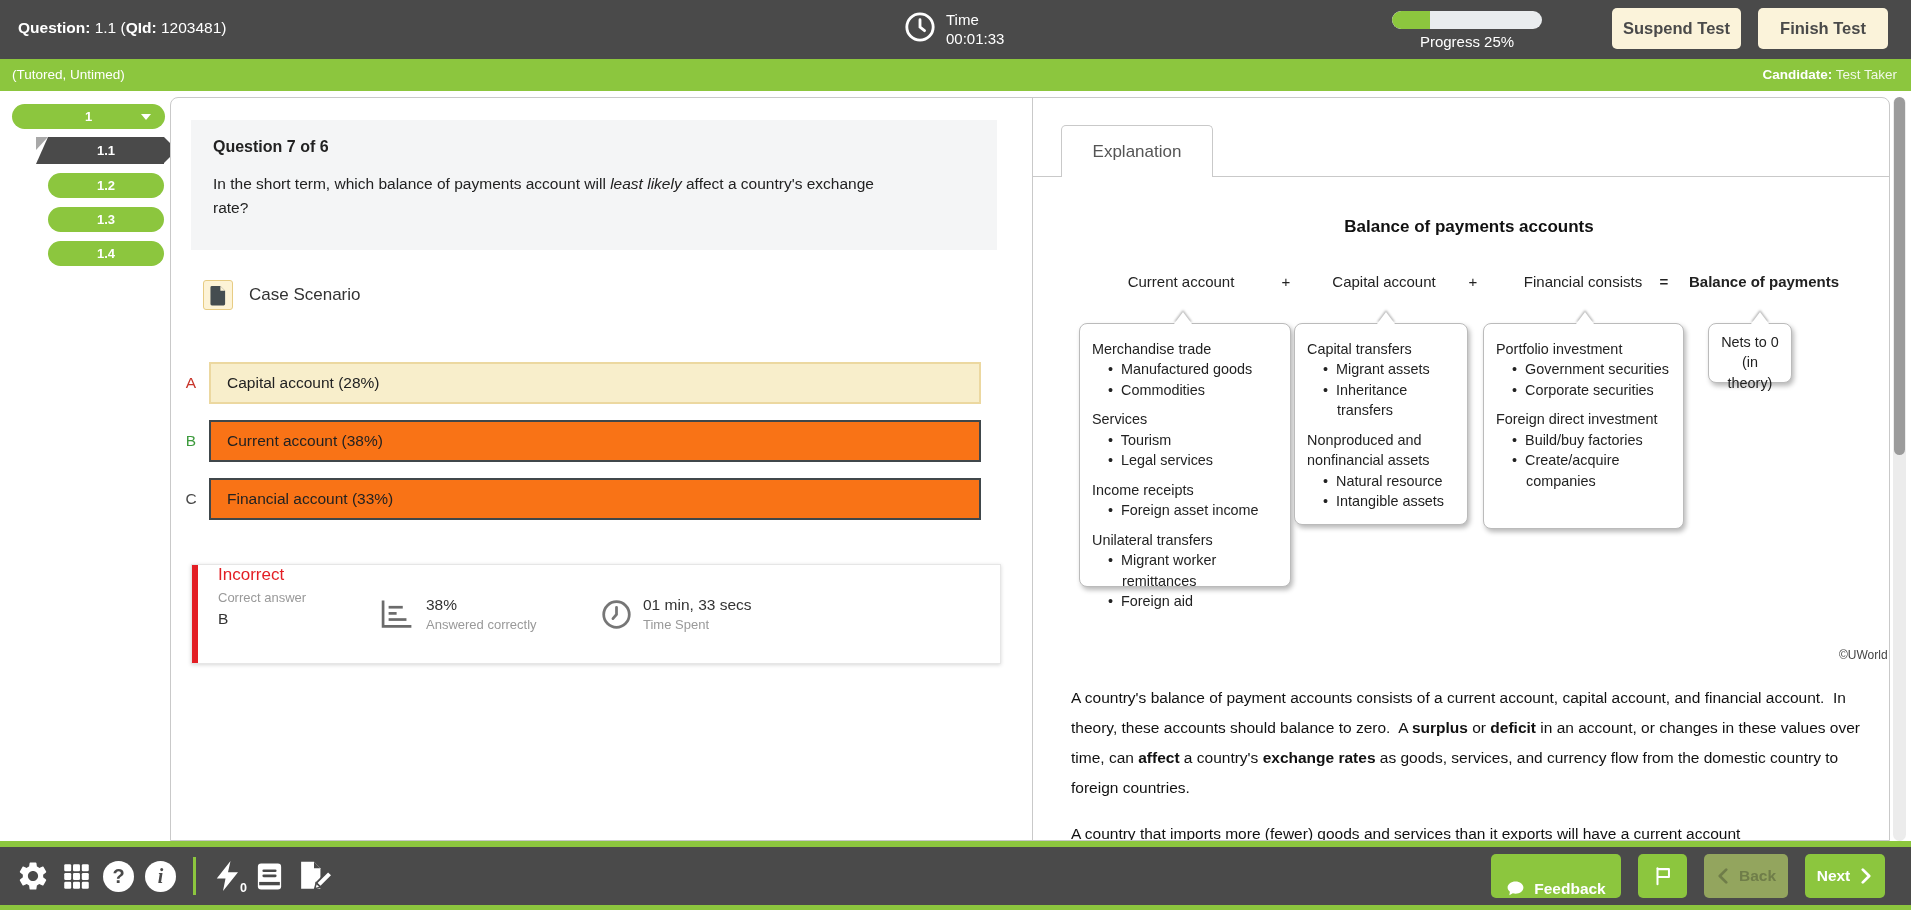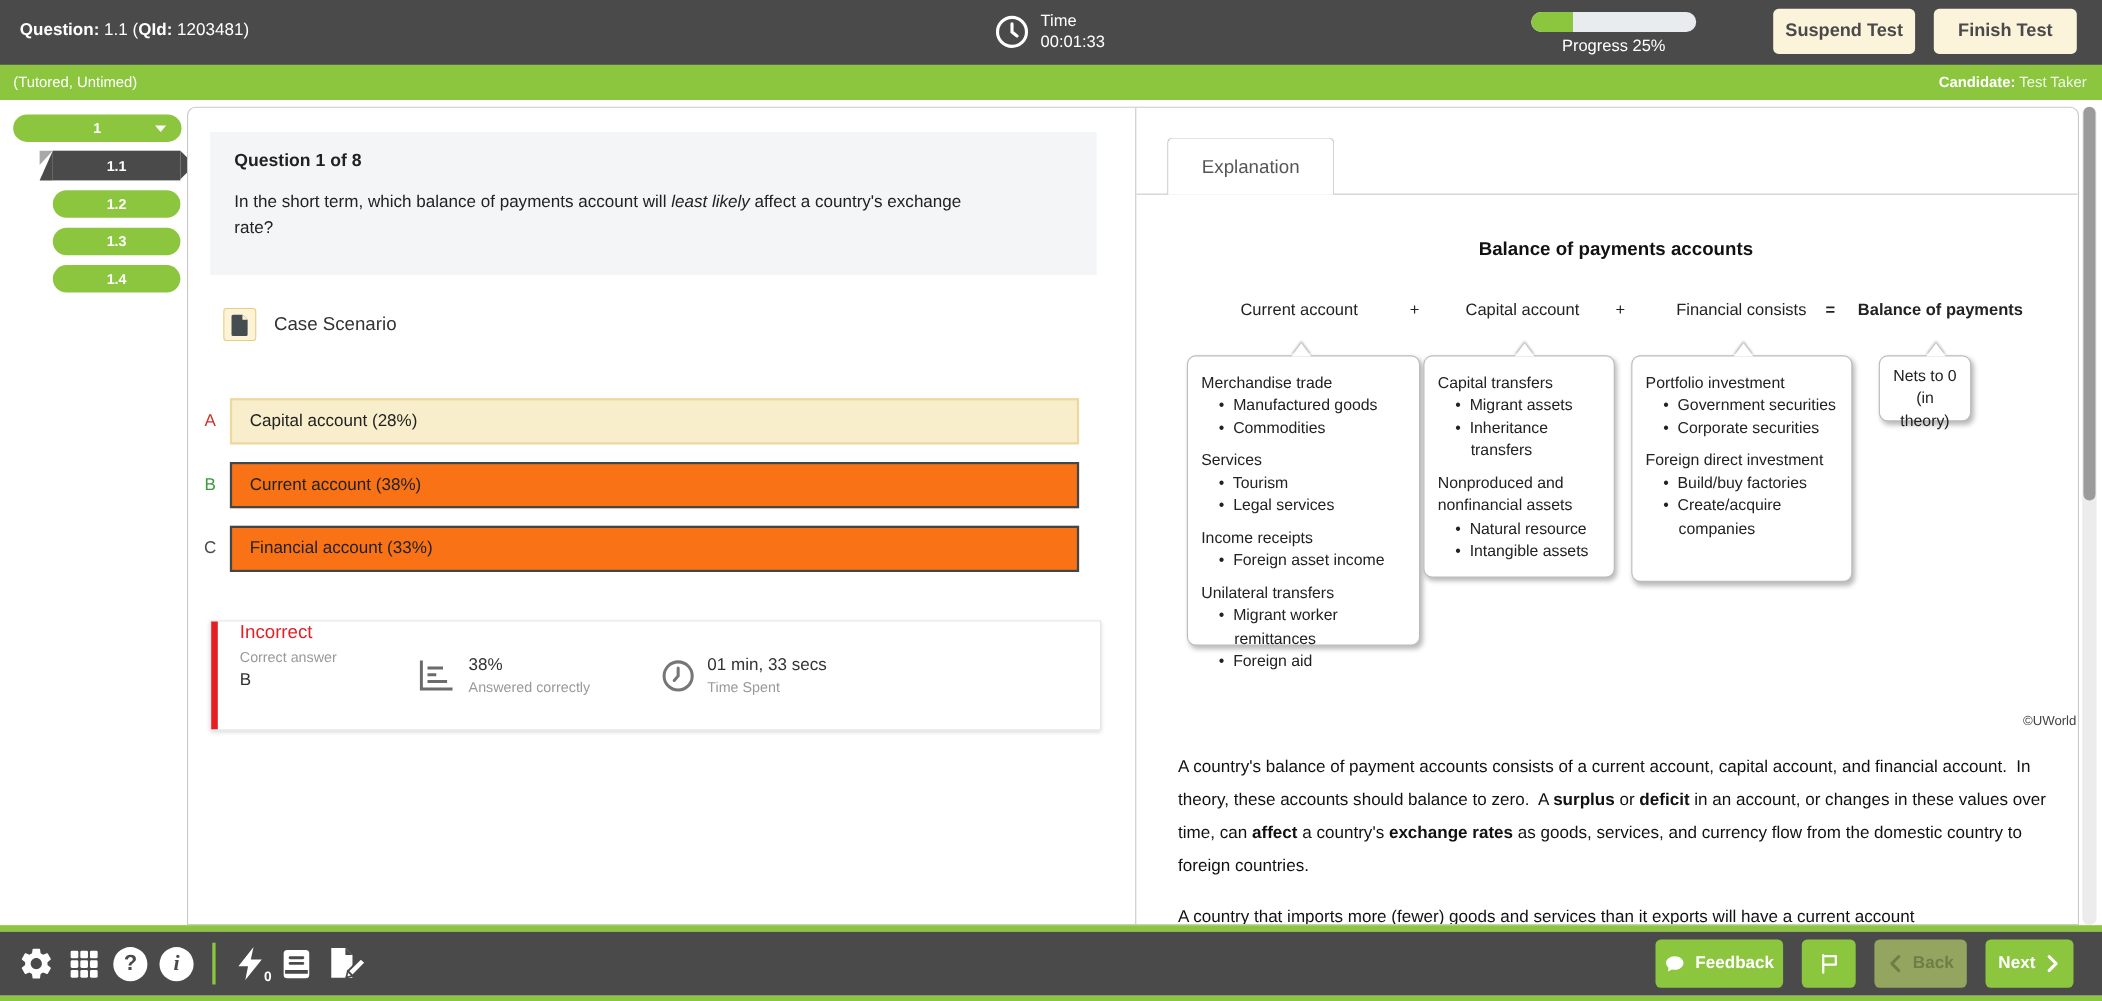--- a/index.html
+++ b/index.html
@@ -7,21 +7,21 @@
   .page {
     position:relative; width:1911px; height:910px; overflow:hidden;
     font-family:"Liberation Sans", sans-serif; background:#fff;
     --green:#8cc63e; --dark:#4a4a4a; --cream:#fbf3da; --red:#e31e24;
   }
   b { font-weight:bold; }
 
   
   .hdr { position:relative; height:59px; background:var(--dark); color:#fff; }
   .hdr-q { position:absolute; left:18px; top:19px; font-size:15.5px; }
-  .hdr-time { position:absolute; left:903px; top:10px; display:flex; gap:9px; align-items:center; }
+  .hdr-time { position:absolute; left:903px; top:10px; display:flex; gap:9px; align-items:flex-start; }
   .hdr-time-txt div { font-size:15px; line-height:19px; }
   .hdr-progress { position:absolute; left:1392px; top:11px; width:150px; }
   .pbar { height:18px; background:#e9ecee; border-radius:10px; overflow:hidden; }
   .pfill { height:100%; background:var(--green); border-radius:10px 0 0 10px; }
   .plabel { text-align:center; font-size:15px; margin-top:4px; }
   .hdr-btn { position:absolute; top:8px; height:41px; background:var(--cream); color:#4a4a4a;
     border:none; border-radius:5px; font-family:inherit; font-weight:bold; font-size:16.5px; cursor:pointer; }
   .hdr-btn.suspend { left:1612px; width:129px; }
   .hdr-btn.finish  { left:1758px; width:130px; }
 
@@ -127,21 +127,21 @@
   .circle-icon { width:31px; height:31px; border-radius:50%; background:#fff; color:var(--dark);
     display:flex; align-items:center; justify-content:center; font-weight:bold; font-size:20px; }
   .circle-icon.info { font-family:"Liberation Serif", serif; font-style:italic; }
   .ftr-div { width:3px; height:38px; background:var(--green); margin:0 6px; }
   .bolt-wrap { position:relative; }
   .bolt-zero { position:absolute; right:-4px; bottom:-2px; color:#fff; font-size:12.5px; font-weight:bold; }
   .ftr-btns { position:absolute; right:26px; top:7px; height:44px; display:flex; gap:17px; align-items:center; }
   .grn-btn { height:44px; background:var(--green); border:none; border-radius:5px; color:#fff;
     font-family:inherit; font-weight:bold; font-size:15.5px; cursor:pointer;
     display:flex; align-items:center; justify-content:center; gap:9px; }
-  .grn-btn.fb { width:116px; }
+  .grn-btn.fb { width:130px;align-items:flex-end; }
   .grn-btn.flag { width:49px; }
   .grn-btn.back { width:84px; background:#93a55e; color:#6f7d49; cursor:default; }
   .grn-btn.next { width:80px; }
 </style>
 </head>
 <body>
 
 <div class="page" style="--green: #8cc63e; --dark: #4a4a4a; --cream: #fbf3da; --red: #e31e24;">
 
   <div class="hdr">
@@ -188,21 +188,21 @@
       </div>
       <button class="q-pill" style="top:82px">1.2</button>
       <button class="q-pill" style="top:116px">1.3</button>
       <button class="q-pill" style="top:150px">1.4</button>
     </nav>
 
     <div class="panel">
 
       <div class="q-col">
         <div class="q-box">
-          <div class="q-title">Question 1 of 8</div>
+          <div class="q-title">Question 7 of 6</div>
           <div class="q-text"><span>In the short term, which balance of payments account will </span><span style="font-style: italic;">least likely</span><span> affect a country's exchange rate?</span></div>
         </div>
 
         <div class="case-row">
           <span class="case-icon">
             <svg width="17" height="21" viewBox="0 0 18 22">
               <path d="M2 1 h9 l5 5 v14 a1.5 1.5 0 0 1 -1.5 1.5 h-12.5 a1.5 1.5 0 0 1 -1.5 -1.5 v-17.5 a1.5 1.5 0 0 1 1.5 -1.5z" fill="#454d50"></path>
               <path d="M11 1 l5 5 h-5 z" fill="#fdf3d6"></path>
             </svg>
           </span>

